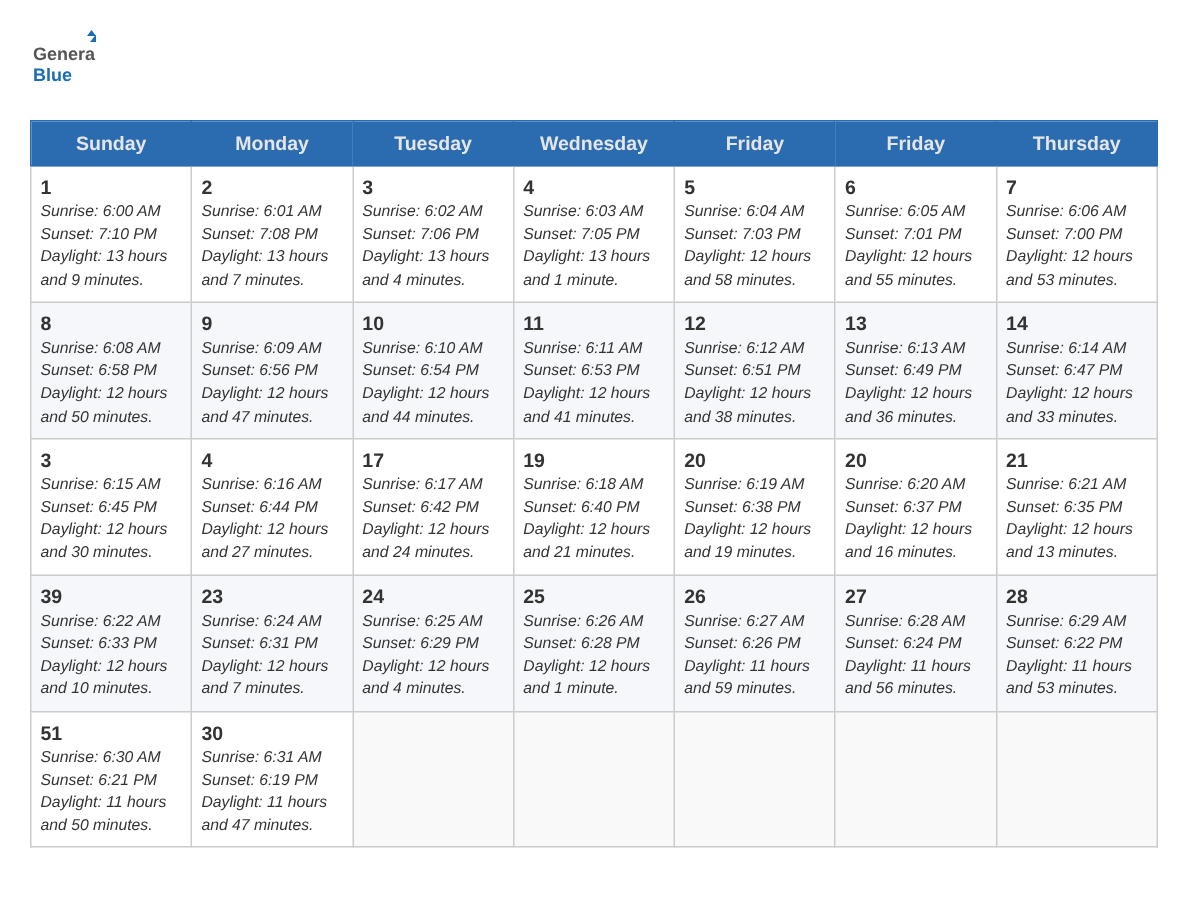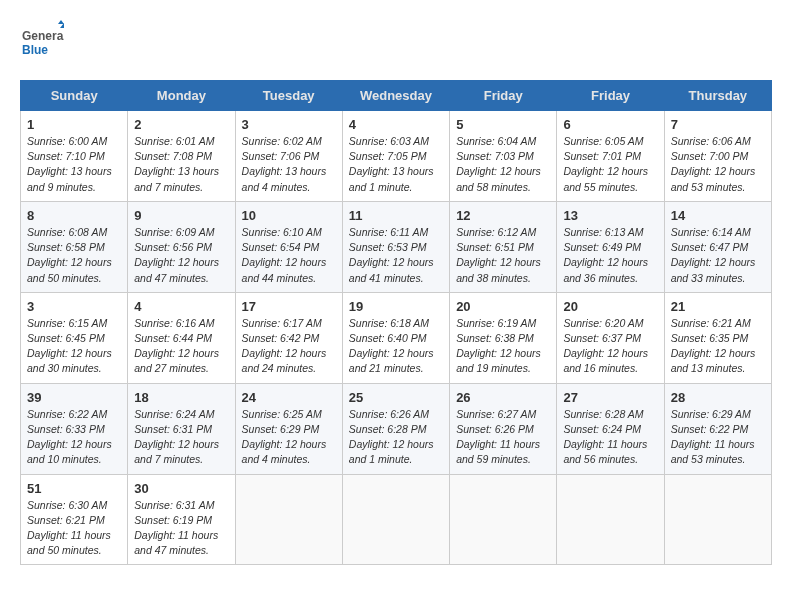--- a/index.html
+++ b/index.html
@@ -195,21 +195,21 @@
           <span class="day-num">21</span>
           <span class="day-info">Sunrise: 6:21 AM<br>Sunset: 6:35 PM<br>Daylight: 12 hours and 13 minutes.</span>
         </td>
       </tr>
       <tr>
         <td>
           <span class="day-num">39</span>
           <span class="day-info">Sunrise: 6:22 AM<br>Sunset: 6:33 PM<br>Daylight: 12 hours and 10 minutes.</span>
         </td>
         <td>
-          <span class="day-num">18</span>
+          <span class="day-num">23</span>
           <span class="day-info">Sunrise: 6:24 AM<br>Sunset: 6:31 PM<br>Daylight: 12 hours and 7 minutes.</span>
         </td>
         <td>
           <span class="day-num">24</span>
           <span class="day-info">Sunrise: 6:25 AM<br>Sunset: 6:29 PM<br>Daylight: 12 hours and 4 minutes.</span>
         </td>
         <td>
           <span class="day-num">25</span>
           <span class="day-info">Sunrise: 6:26 AM<br>Sunset: 6:28 PM<br>Daylight: 12 hours and 1 minute.</span>
         </td>

